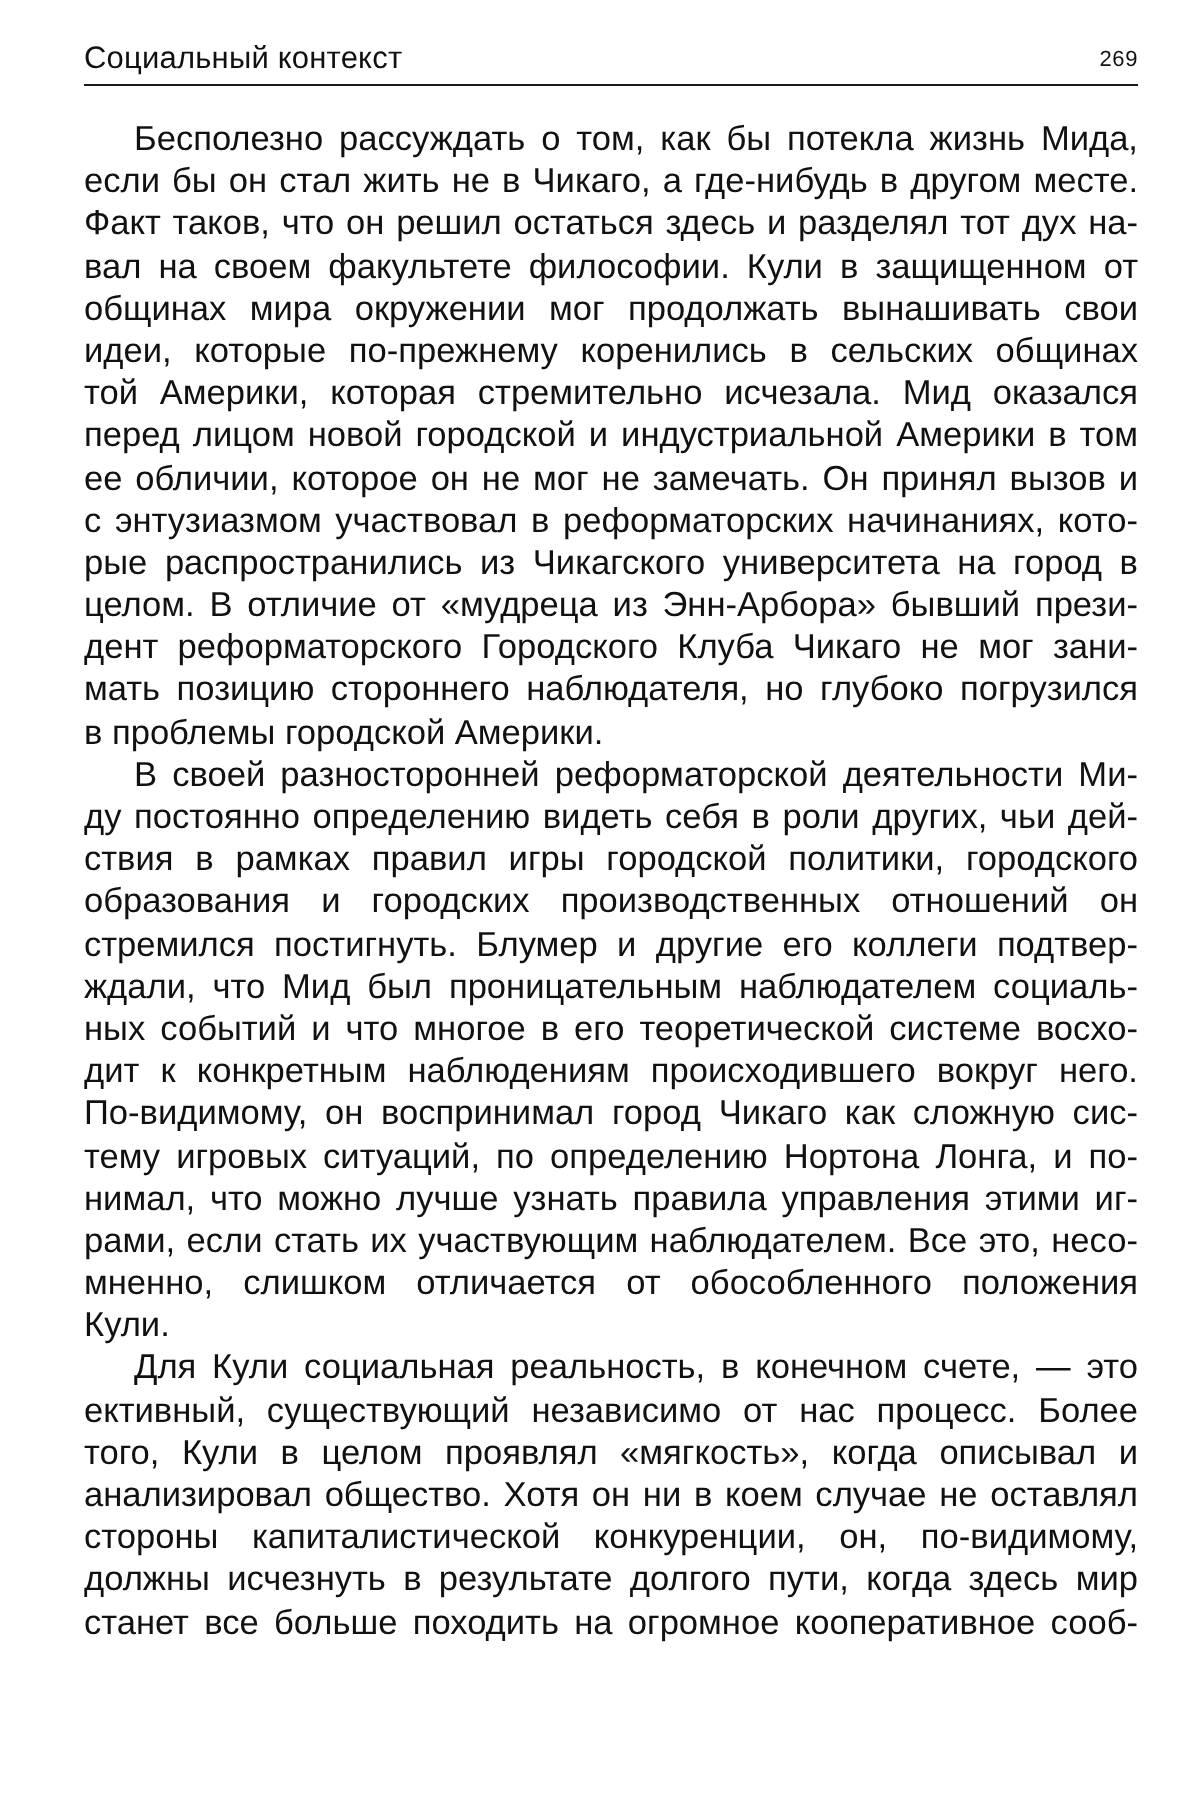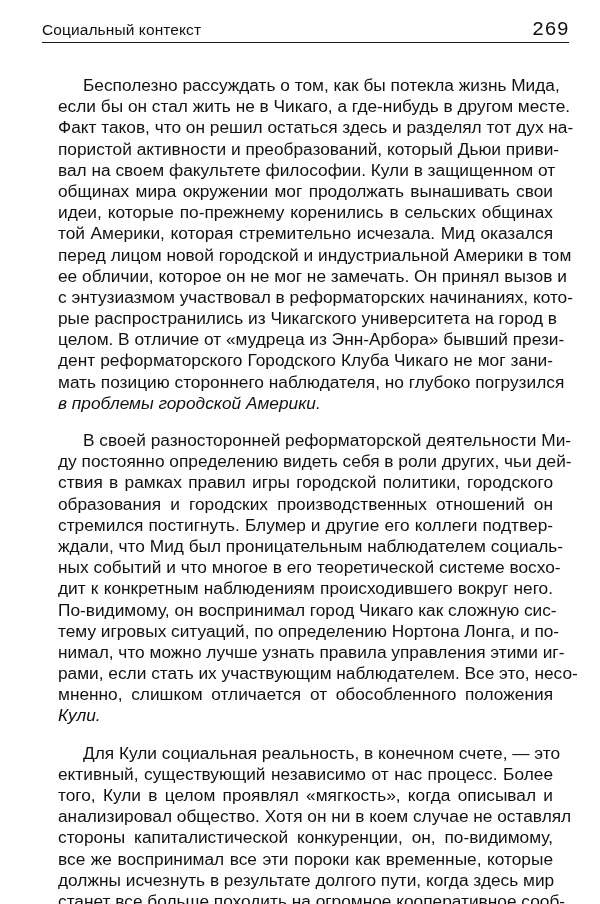--- a/index.html
+++ b/index.html
@@ -35,51 +35,50 @@
       font-family: "Liberation Sans", "DejaVu Sans", sans-serif;
       font-size: 15.5px;
       line-height: 20px;
       padding-bottom: 2px;
       box-sizing: border-box;
     }
     .running-head .section-title {
       letter-spacing: 0.1px;
     }
     .running-head .page-number {
-      font-family: Liberation Mono, monospace;
-      font-size: 20px;
+      font-family: Liberation Sans, sans-serif;
+      font-size: 11px;
       letter-spacing: 0.3px;
     }
     .body-text {
       position: absolute;
       left: 42px;
       top: 59px;
       width: 527px;
       font-family: "Liberation Sans", "DejaVu Sans", sans-serif;
       font-stretch: condensed;
       font-size: 17.3px;
       line-height: 21.2px;
       text-align: justify;
     }
     .body-text p {
-      margin: 16px;
+      margin: 0;
       text-indent: 0;
     }
     .line {
       display: block;
       white-space: nowrap;
       text-align: justify;
       text-align-last: justify;
       height: 21.2px;
       overflow: visible;
       transform-origin: left center;
     }
     .line.last {
       text-align-last: left;
-      font-style: italic;
     }
     .line.indent {
       padding-left: 25px;
     }
   </style>
 </head>
 <body>
 
 <div class="page">
 
@@ -87,21 +86,20 @@
     <span class="section-title">Социальный контекст</span>
     <span class="page-number">269</span>
   </div>
 
   <div class="body-text">
 
     <p>
       <span class="line indent">Бесполезно рассуждать о том, как бы потекла жизнь Мида,</span>
       <span class="line">если бы он стал жить не в Чикаго, а где-нибудь в другом месте.</span>
       <span class="line">Факт таков, что он решил остаться здесь и разделял тот дух на-</span>
-      <span class="line">пористой активности и преобразований, который Дьюи приви-</span>
       <span class="line">вал на своем факультете философии. Кули в защищенном от</span>
       <span class="line">общинах мира окружении мог продолжать вынашивать свои</span>
       <span class="line">идеи, которые по-прежнему коренились в сельских общинах</span>
       <span class="line">той Америки, которая стремительно исчезала. Мид оказался</span>
       <span class="line">перед лицом новой городской и индустриальной Америки в том</span>
       <span class="line">ее обличии, которое он не мог не замечать. Он принял вызов и</span>
       <span class="line">с энтузиазмом участвовал в реформаторских начинаниях, кото-</span>
       <span class="line">рые распространились из Чикагского университета на город в</span>
       <span class="line">целом. В отличие от «мудреца из Энн-Арбора» бывший прези-</span>
       <span class="line">дент реформаторского Городского Клуба Чикаго не мог зани-</span>
@@ -125,20 +123,19 @@
       <span class="line">мненно, слишком отличается от обособленного положения</span>
       <span class="line last">Кули.</span>
     </p>
 
     <p>
       <span class="line indent">Для Кули социальная реальность, в конечном счете, — это</span>
       <span class="line">ективный, существующий независимо от нас процесс. Более</span>
       <span class="line">того, Кули в целом проявлял «мягкость», когда описывал и</span>
       <span class="line">анализировал общество. Хотя он ни в коем случае не оставлял</span>
       <span class="line">стороны капиталистической конкуренции, он, по-видимому,</span>
-      <span class="line">все же воспринимал все эти пороки как временные, которые</span>
       <span class="line">должны исчезнуть в результате долгого пути, когда здесь мир</span>
       <span class="line">станет все больше походить на огромное кооперативное сооб-</span>
 
     </p>
 
   </div>
 </div>
 
 </body></html>

